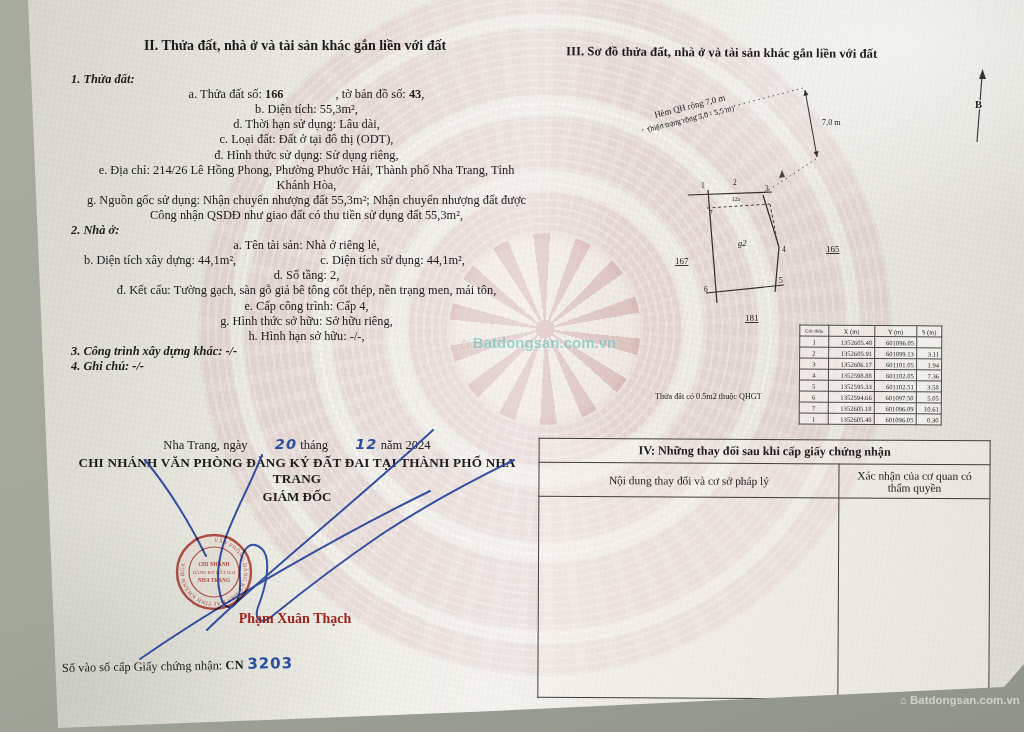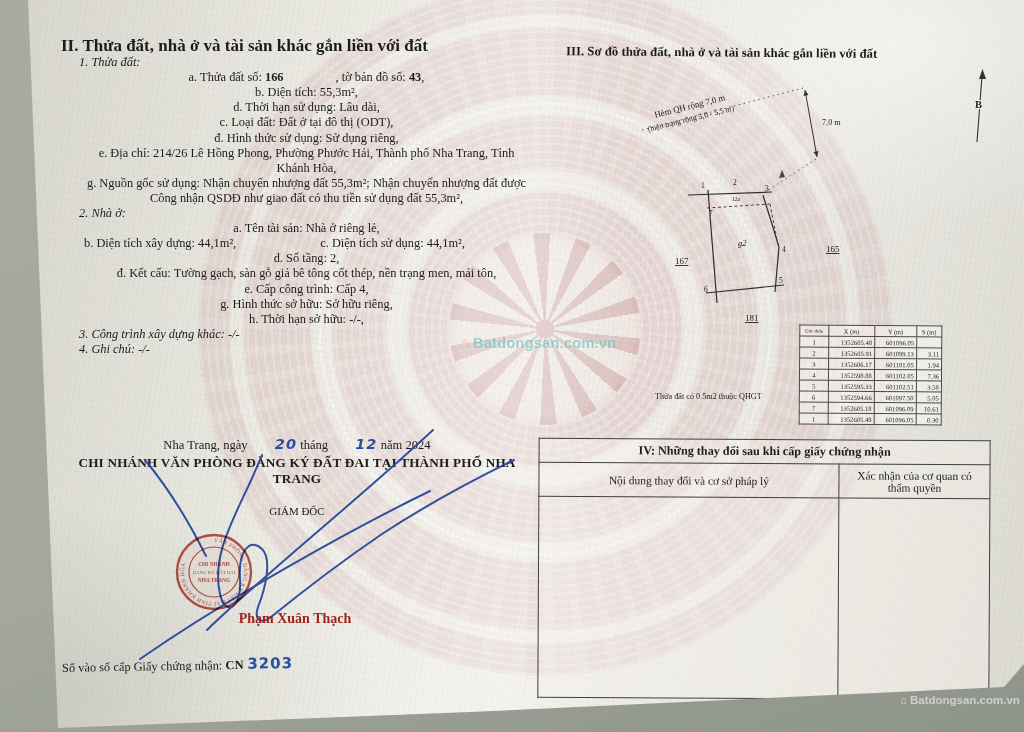--- a/index.html
+++ b/index.html
@@ -53,22 +53,22 @@
       repeating-conic-gradient(from 353deg, rgba(208,164,166,.75) 0deg 10deg, rgba(244,237,231,.85) 10deg 25.7deg);
     -webkit-mask:radial-gradient(circle, #000 0 70%, transparent 72%);
             mask:radial-gradient(circle, #000 0 70%, transparent 72%);
   }
   .drum-ring-dots {
     position:absolute; left:318px; top:102px; width:454px; height:454px; border-radius:50%;
     border:3px dotted rgba(255,255,255,.55); opacity:.8; pointer-events:none;
   }
   
   .sec2 { position:absolute; left:61px; top:38px; width:468px; font-size:12.4px; line-height:15.1px; }
-  .sec2 .title { font-weight:bold; font-size:17px; margin-bottom:2px; }
-  .sub-head { font-weight:normal; font-style:italic; margin-left:18px; }
+  .sec2 .title { font-weight:bold; font-size:14px; margin-bottom:19px;text-align:center; }
+  .sub-head { font-weight:bold; font-style:italic; margin-left:10px; }
   .item { margin-left:23px;text-align:center; }
   .bold { font-weight:bold; }
   .row2 { display:flex; margin-left:23px; }
   .row2 .c2 { margin-left:84px; }
   
   .sec3-title { position:absolute; left:566px; top:46px; width:420px; font-weight:bold; font-size:12.8px; transform:rotate(.5deg); }
   .plan-svg { position:absolute; left:560px; top:40px; width:460px; height:400px; }
   .plan-svg text { font-family:"Liberation Serif",serif; fill:#222; }
   
   .coord { position:absolute; left:799px; top:325px; width:143px; border-collapse:collapse;
@@ -82,21 +82,21 @@
           background:rgba(248,246,242,.35); transform:rotate(.3deg); }
   .sec4 th, .sec4 td { border:1.4px solid #3f3f3f; font-weight:normal; }
   .sec4 .t-title { font-weight:bold; font-size:12.2px; text-align:center; height:24px; }
   .sec4 .t-col { font-size:11.4px; text-align:center; height:34px; padding:0 10px; }
   .sec4 .t-body { height:200px; }
   
   .sign-block { position:absolute; left:58px; top:436px; width:478px; text-align:center; }
   .date-line { font-size:12.6px; }
   .hand { color:#2a4fa0; font-style:italic; font-weight:600; font-size:14.5px; font-family:"DejaVu Sans",sans-serif; letter-spacing:1px;margin-left:24px; }
   .agency { font-weight:bold; font-size:13.2px; margin-top:2px; letter-spacing:.2px; }
-  .director { font-weight:normal; font-size:11px; margin-top:18px; }
+  .director { font-weight:bold; font-size:13px; margin-top:2px; }
   .sig-svg { position:absolute; left:130px; top:428px; width:400px; height:282px; pointer-events:none; }
   .stamp-svg { position:absolute; left:172px; top:530px; width:84px; height:84px; opacity:.82; mix-blend-mode:multiply; }
   .signer-name { position:absolute; left:200px; top:611px; width:190px; text-align:center;
                  color:#9e2219; font-weight:bold; font-size:14px; }
   .serial { position:absolute; left:62px; top:656px; font-size:12.4px; transform:rotate(-1deg); }
   .serial .prefix { font-weight:bold; letter-spacing:.5px; }
   .serial .hand-num { color:#2a4fa0; font-weight:600; font-size:15px; font-family:"DejaVu Sans",sans-serif; letter-spacing:1px; }
   
   .wm-center { position:absolute; left:428px; top:334px; width:220px; text-align:center;
                font-family:"Liberation Sans",sans-serif; font-weight:bold; font-size:15px;
@@ -129,21 +129,21 @@
     <div class="sub-head">2. Nhà ở:</div>
     <div class="item">a. Tên tài sản: Nhà ở riêng lẻ,</div>
     <div class="row2">
       <span>b. Diện tích xây dựng: 44,1m²,</span>
       <span class="c2">c. Diện tích sử dụng: 44,1m²,</span>
     </div>
     <div class="item">d. Số tầng: 2,</div>
     <div class="item">đ. Kết cấu: Tường gạch, sàn gỗ giả bê tông cốt thép, nền trạng men, mái tôn,</div>
     <div class="item">e. Cấp công trình: Cấp 4,</div>
     <div class="item">g. Hình thức sở hữu: Sở hữu riêng,</div>
-    <div class="item">h. Thời hạn sở hữu: -/-,</div>
+    <div class="item">h. Hình hạn sở hữu: -/-,</div>
     <div class="sub-head">3. Công trình xây dựng khác: -/-</div>
     <div class="sub-head">4. Ghi chú: -/-</div>
   </div>
 
   <div class="sec3-title">III. Sơ đồ thửa đất, nhà ở và tài sản khác gắn liền với đất</div>
 
   <svg class="plan-svg" viewBox="0 0 460 400">
 
     <g>
       <line x1="422" y1="36" x2="417" y2="102" stroke="#333" stroke-width="1.1"></line>

